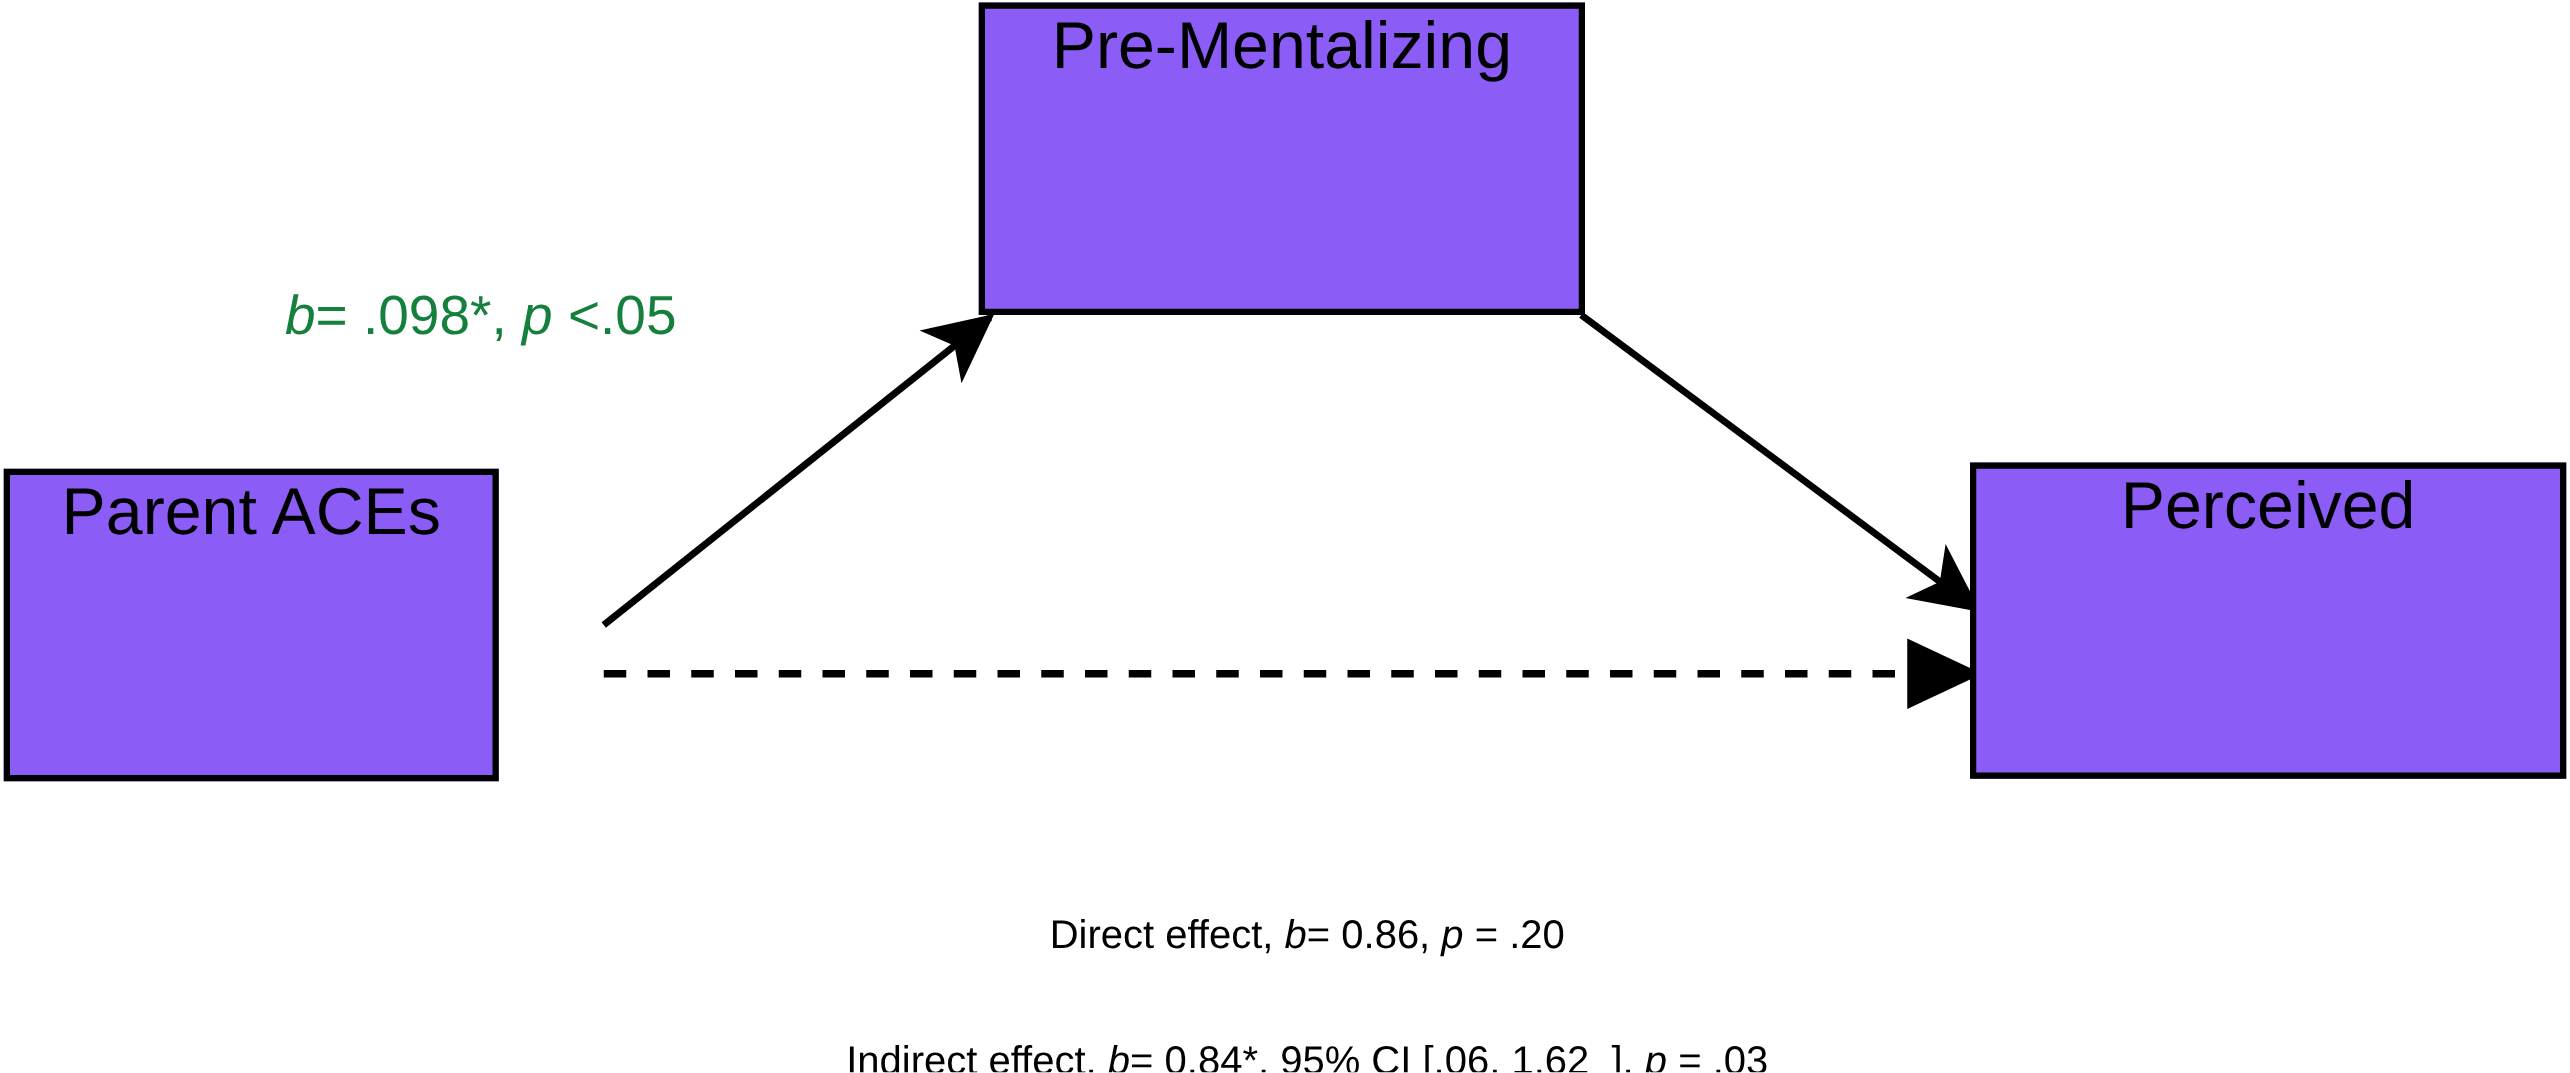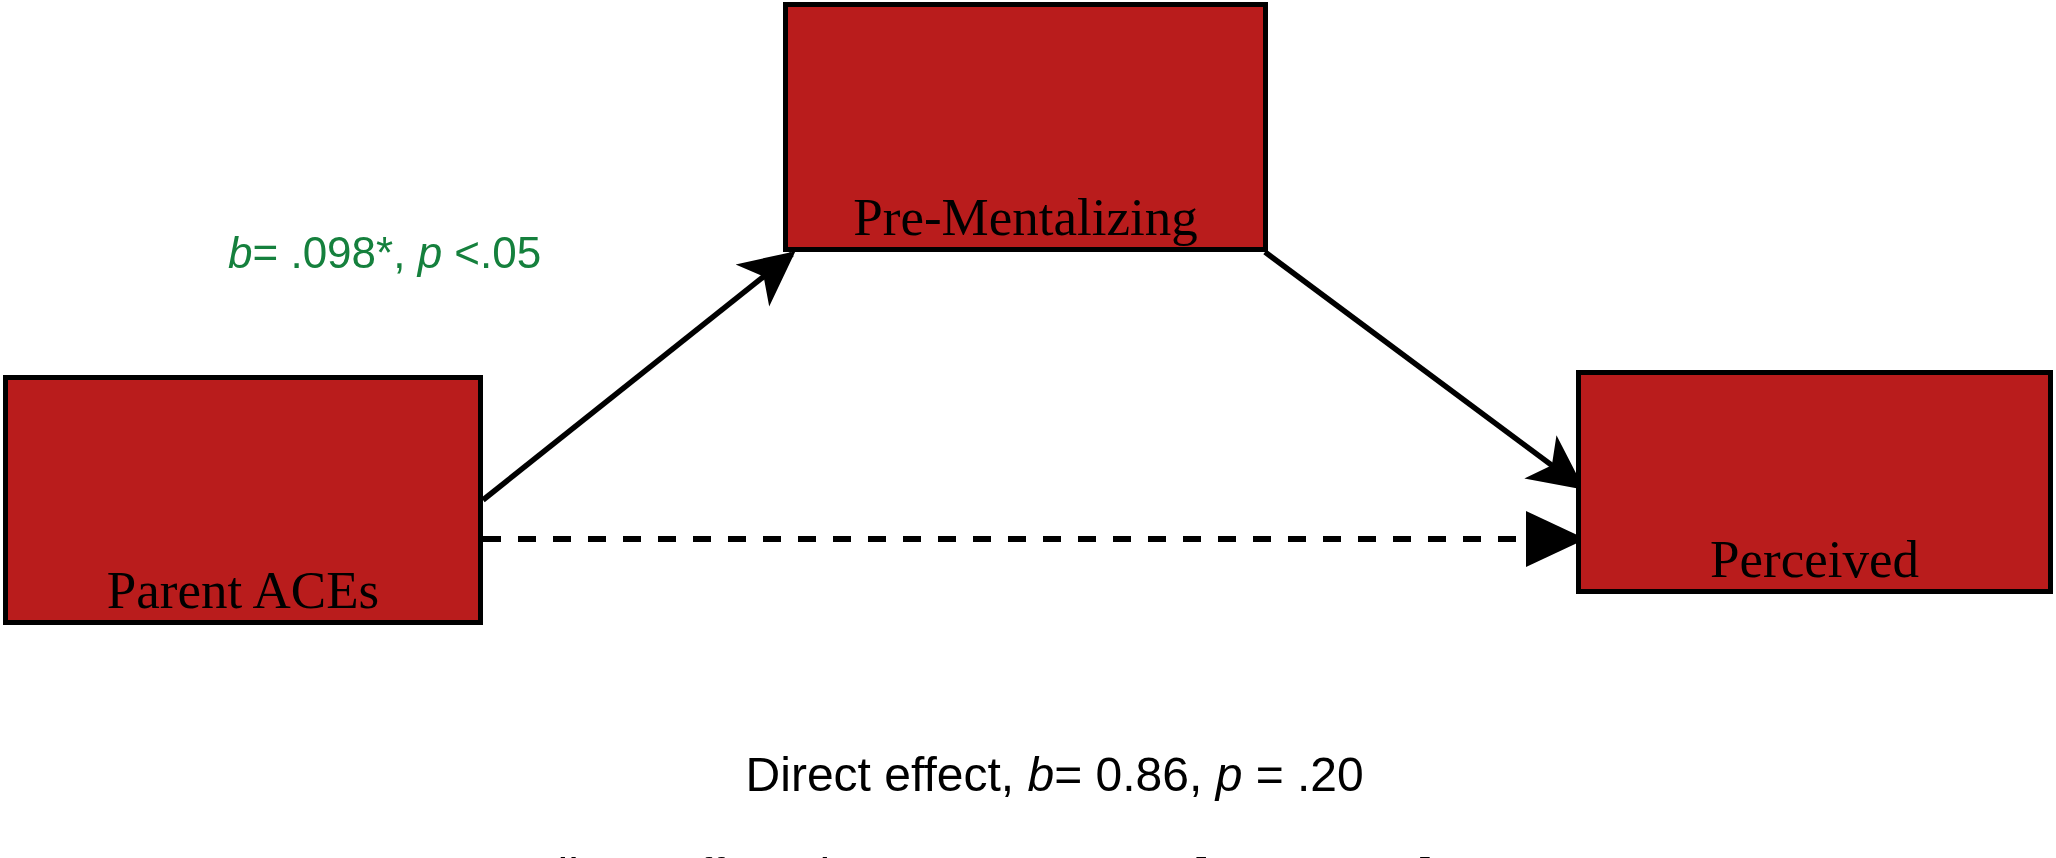--- a/index.html
+++ b/index.html
@@ -15,48 +15,48 @@
     position: relative;
     width: 2056px;
     height: 858px;
     background: #ffffff;
     overflow: hidden;
   }
   .node-box {
     position: absolute;
     box-sizing: border-box;
     border: 5px solid #000000;
-    background: #b91c1c;
+    background: #8b5cf6;
     display: flex;
-    align-items: flex-end;
+    align-items: flex-start;
     justify-content: center;
     text-align: center;
     line-height: 1.14;
     color: #000000;
-    font-family: Liberation Serif, serif;
+    font-family: Liberation Sans, sans-serif;
   }
   #node-predictor {
     left: 3px;
     top: 375px;
-    width: 480px;
+    width: 396px;
     height: 250px;
     font-size: 53px;
   }
   #node-mediator {
     left: 783px;
     top: 2px;
     width: 485px;
     height: 250px;
     font-size: 53px;
   }
   #node-outcome {
     left: 1576px;
     top: 370px;
     width: 477px;
-    height: 224px;
+    height: 253px;
     font-size: 53px;
   }
   .node-label {
     display: block;
     padding: 0 8px;
   }
   #edges {
     position: absolute;
     left: 0;
     top: 0;
@@ -76,21 +76,21 @@
     top: 228px;
   }
   #label-b-path {
     left: 1395px;
     top: 228px;
   }
   .effect-line {
     position: absolute;
     width: 100%;
     text-align: center;
-    font-size: 48px;
+    font-size: 32px;
     white-space: pre;
     color: #000000;
     font-family: "Liberation Sans", sans-serif;
   }
   #effect-direct {
     top: 692px;
   }
   #effect-indirect {
     top: 793px;
   }

